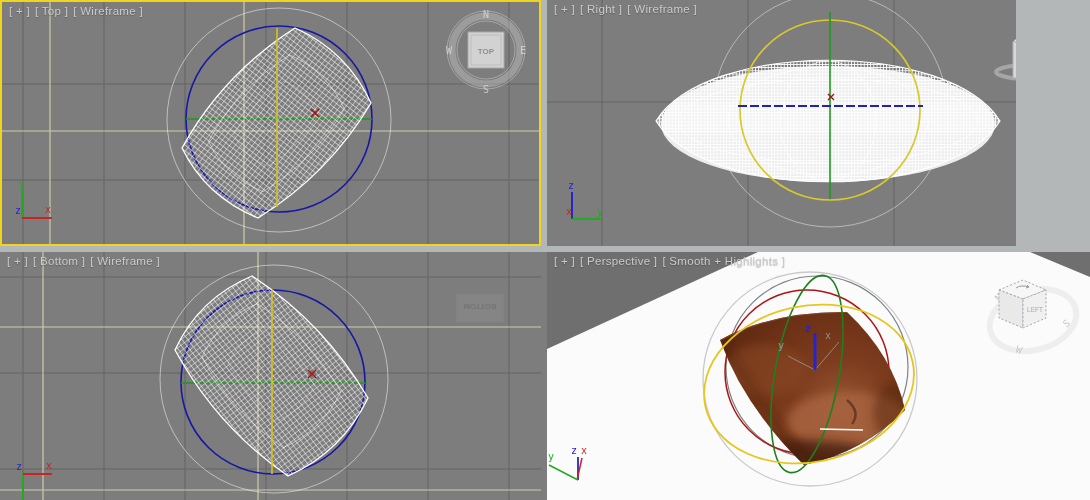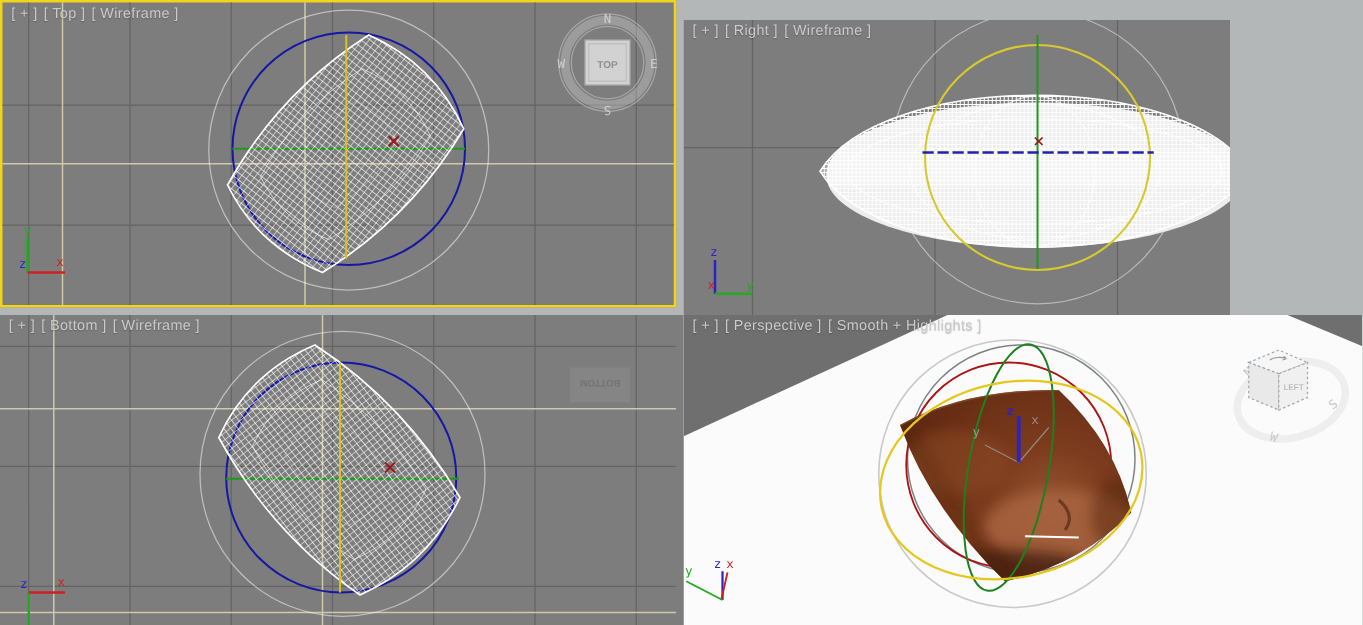--- a/index.html
+++ b/index.html
@@ -1,19 +1,19 @@
 <!DOCTYPE html>
 <html style="--vp-bg: #7d7d7d; --splitter: #b3b7b7; --active-border: #efd51c; --label: #cbcbcb; --grid-dark: #646464; --grid-pale: #d8d3ae; --circle-blue: #1717a5; --line-green: #1d9a1d; --line-yellow: #d8c21e; --circle-yellow: #d6ca2e; --line-blue: #2222ad; --marker-red: #9b1818; --wire-white: #ffffff; --sky-gray: #6f6f6f; --gizmo-red: #ad1414; --gizmo-green: #1d811d; --gizmo-yellow: #e6c71e; --gizmo-slate: #7c8486; --gizmo-light: #d6d6d6; --pillow-brown: #7d3c1e; --axis-x-red: #cc2222; --axis-y-green: #22aa22; --axis-z-blue: #2824c8;"><head>
 <meta charset="utf-8">
 <style>
   html,body{margin:0;padding:0;width:1090px;height:500px;overflow:hidden;
     background:var(--splitter,#b3b7b7);font-family:"Liberation Sans",sans-serif;}
   .vp{position:absolute;overflow:hidden;background:var(--vp-bg,#7d7d7d);}
   #vp-top{left:0;top:0;width:541px;height:246px;border:2px solid var(--active-border,#efd51c);box-sizing:border-box;padding-left:48px;}
-  #vp-right{left:547px;top:16px;width:437px;height:246px;}
+  #vp-right{left:547px;top:0;width:437px;height:246px;padding-left:32px;}
   #vp-bottom{left:0;top:252px;width:541px;height:248px;padding-left:40px;}
   #vp-persp{left:547px;top:252px;width:543px;height:276px;background:#fbfbfb;}
   .vp svg{position:absolute;left:0;top:0;}
   #vp-top svg{left:-2px;top:-2px;}
   .vp-label{position:absolute;left:7px;top:3px;z-index:5;font-size:11.5px;
     color:var(--label,#cbcbcb);letter-spacing:.3px;white-space:nowrap;
     text-shadow:0 1px 1px rgba(0,0,0,.25);cursor:default;}
   .vp-label span{margin-right:5px;}
   .axis-text{font-family:"DejaVu Sans Mono",monospace;font-size:10px;}
 </style>

